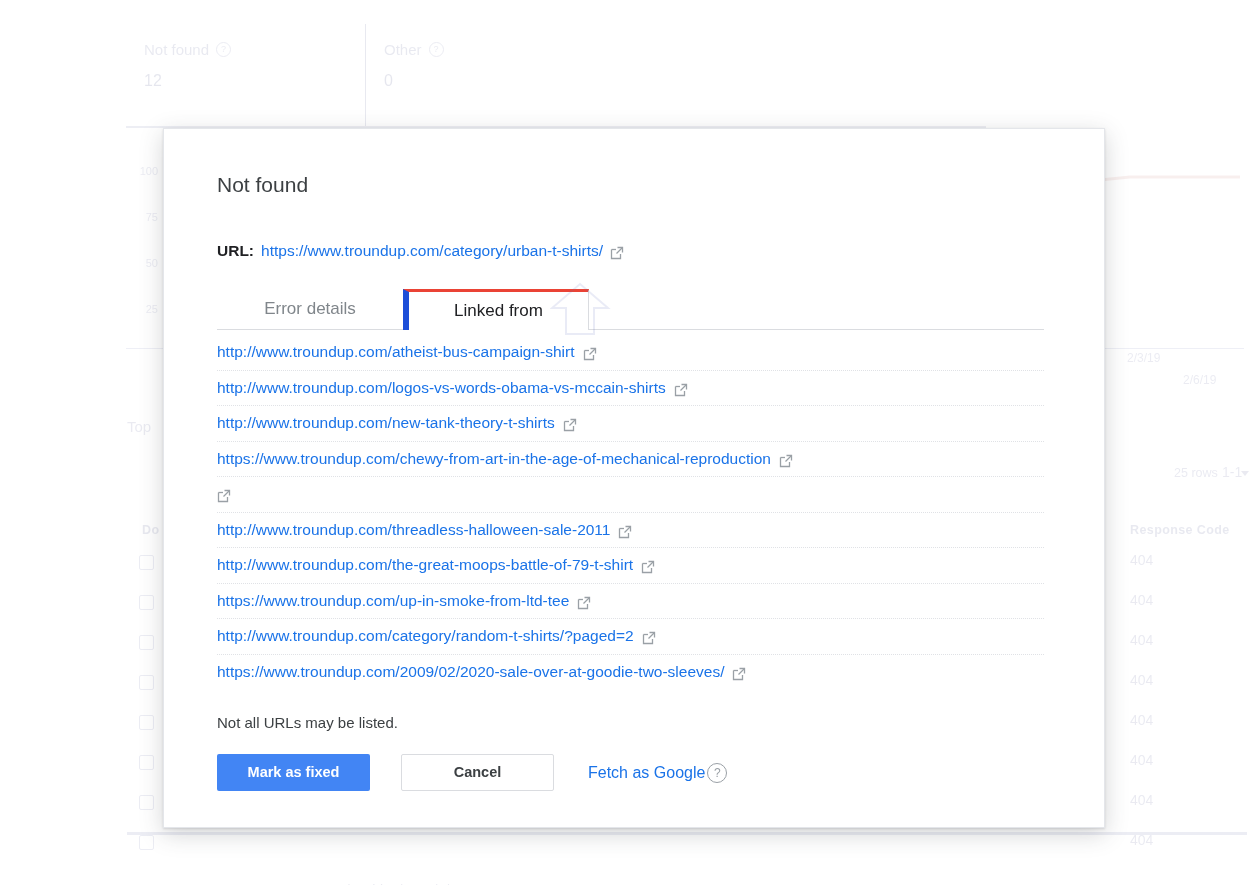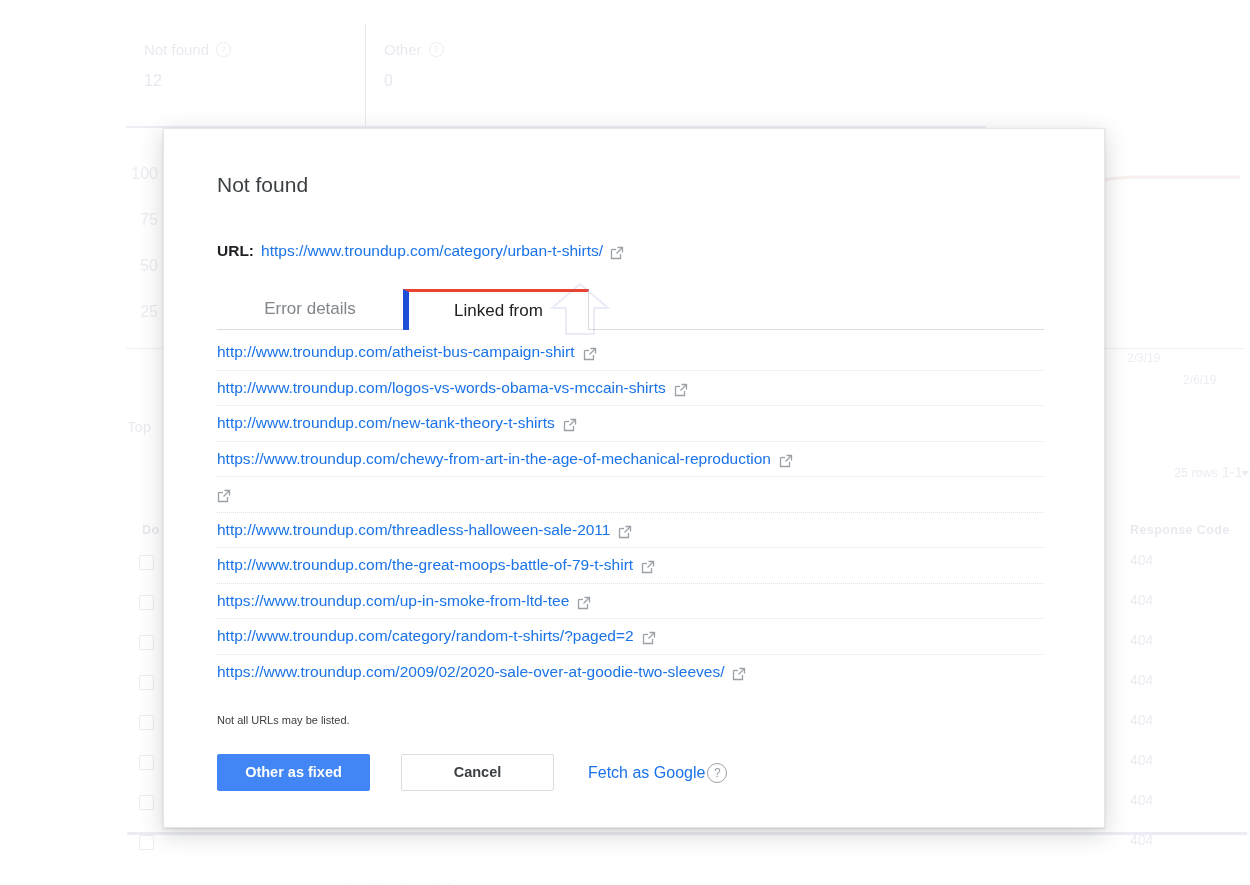--- a/index.html
+++ b/index.html
@@ -33,21 +33,21 @@
     width:13px;height:13px;border:1.3px solid #6b76c4;border-radius:50%;
     display:inline-block;font-size:9px;line-height:12px;text-align:center;color:#6b76c4;
   }
   .bg-card-val{font-size:16px;color:#4a55ad;margin-top:14px;font-weight:400;}
   .bg-underline{
     position:absolute;left:126px;top:126px;width:860px;height:2px;background:#7f8ad6;
   }
   
   .bg-chart{position:absolute;left:126px;top:155px;width:1120px;height:215px;}
   .bg-yaxis{position:absolute;left:0;top:0;width:36px;height:190px;}
-  .bg-ylab{position:absolute;right:4px;font-size:16px;color:#7179c9;text-align:right;}
+  .bg-ylab{position:absolute;right:4px;font-size:11px;color:#7179c9;text-align:right;}
   .bg-vline{position:absolute;left:43px;top:0;width:1px;height:200px;background:#8b94dd;}
   .bg-hline{position:absolute;left:0;top:193px;width:1118px;height:1px;background:#8b94dd;}
   .bg-spark{position:absolute;left:44px;top:0;width:1070px;height:193px;}
   .bg-xlabels{position:absolute;left:44px;top:196px;width:1100px;height:44px;}
   .bg-xlab{position:absolute;font-size:12px;color:#7179c9;white-space:nowrap;}
   
   .bg-top{position:absolute;left:127px;top:418px;font-size:15px;color:#6971c4;}
   .bg-rowsel{position:absolute;left:1174px;top:466px;font-size:12.5px;color:#6971c4;display:flex;align-items:center;gap:23px;}
   .bg-caret{width:0;height:0;border-left:4px solid transparent;border-right:4px solid transparent;border-top:5px solid #6971c4;display:inline-block;}
   .bg-pager{position:absolute;left:1222px;top:464px;font-size:14px;color:#6971c4;white-space:nowrap;}
@@ -117,21 +117,21 @@
   .m-link-row{
     height:34.5px;
     display:flex;align-items:center;gap:8px;
     border-bottom:1px dotted #e0e2e6;
   }
   .m-link-row:last-child{border-bottom:none;}
   .m-link{
     color:#1a73e8;text-decoration:none;font-size:15.5px;white-space:nowrap;
   }
   .m-note{
-    position:absolute;left:53px;top:585px;font-size:11px;color:#3c4043;
+    position:absolute;left:53px;top:585px;font-size:15px;color:#3c4043;
   }
   
   .m-footer{
     position:absolute;left:53px;top:625px;display:flex;align-items:center;
   }
   .btn-primary{
     background:#4285f4;color:#fff;border:none;
     font-family:inherit;font-size:14.5px;font-weight:bold;
     padding:0 22px;height:37px;line-height:37px;
     border-radius:2px;cursor:pointer;
@@ -406,21 +406,21 @@
             <path d="M7.5,1.5 L12.5,1.5 L12.5,6.5" fill="none" stroke="#9aa0a6" stroke-width="1.3"></path>
             <path d="M12.5,1.5 L6.5,7.5" fill="none" stroke="#9aa0a6" stroke-width="1.3"></path>
           </svg>
         </span>
     </div>
   </div>
 
   <div class="m-note">Not all URLs may be listed.</div>
 
   <div class="m-footer">
-    <button class="btn-primary">Other as fixed</button>
+    <button class="btn-primary">Mark as fixed</button>
     <button class="btn-secondary">Cancel</button>
     <a class="fetch-link" href="#">
       <span>Fetch as Google</span>
       <span class="q-ico">?</span>
     </a>
   </div>
 </div>
 
 <svg id="cursor" viewBox="0 0 62 54">
   <path d="M30,2 L58,26 L44,26 L44,52 L16,52 L16,26 L2,26 Z" fill="none" stroke="#5f6bbd" stroke-width="2"></path>

